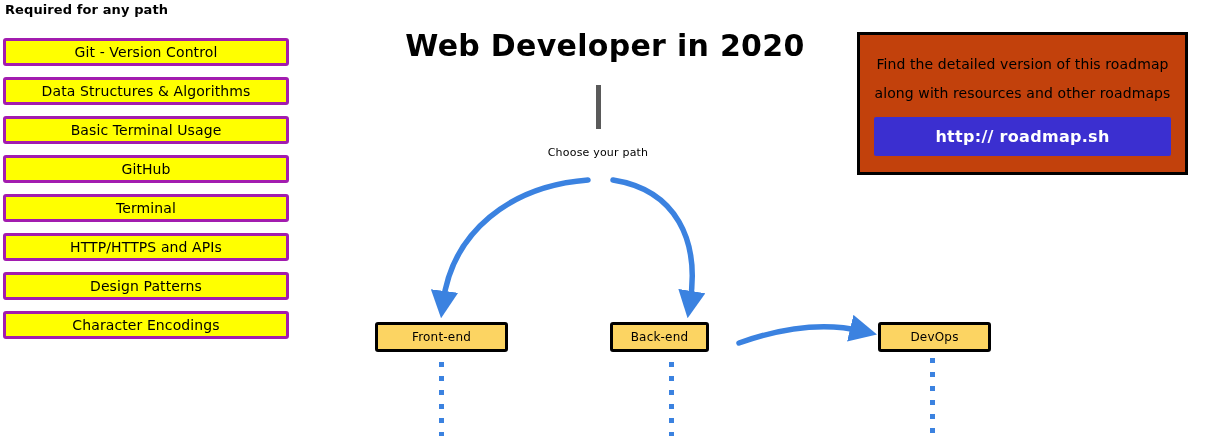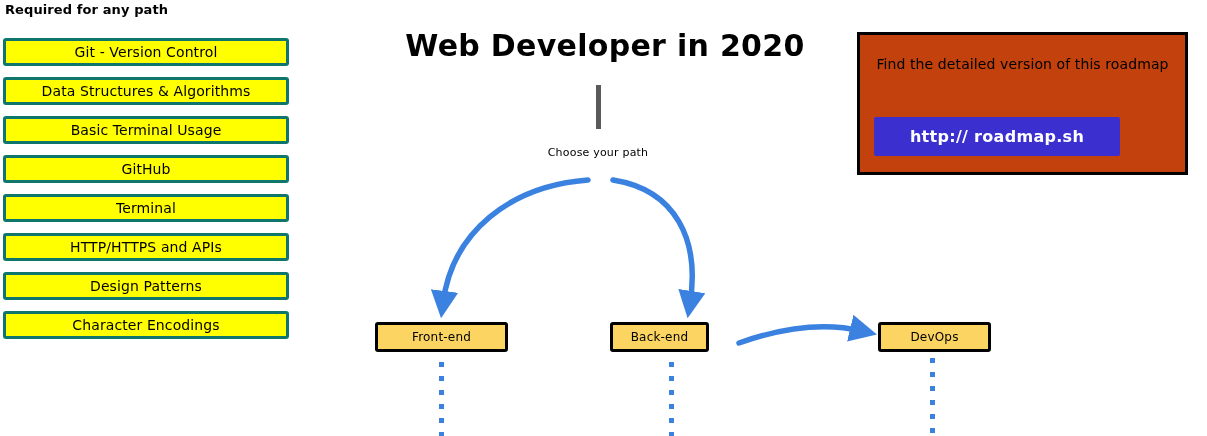--- a/index.html
+++ b/index.html
@@ -38,21 +38,21 @@
     top: 38px;
     width: 288px;
   }
   .req-box {
     position: relative;
     box-sizing: border-box;
     width: 286px;
     height: 28px;
     margin-bottom: 11px;
     background: #ffff00;
-    border: 3px solid #0f766e;
+    border: 3px solid #a21caf;
     border-radius: 3px;
     display: flex;
     align-items: center;
     justify-content: center;
     font-size: 14px;
     line-height: 14px;
     letter-spacing: 0.1px;
     white-space: nowrap;
     color: #000000;
   }
@@ -156,21 +156,21 @@
     line-height: 16px;
     letter-spacing: 0.1px;
     white-space: nowrap;
   }
   #info-line-1 { top: 21px; }
   #info-line-2 { top: 50px; }
   #roadmap-link-button {
     position: absolute;
     left: 14px;
     top: 82px;
-    width: 246px;
+    width: 297px;
     height: 39px;
     background: #3b2fd0;
     border-radius: 2px;
     display: flex;
     align-items: center;
     justify-content: center;
     color: #ffffff;
     font-size: 16px;
     font-weight: bold;
     letter-spacing: 0.3px;
@@ -239,14 +239,15 @@
     <span></span>
     <span></span>
     <span></span>
     <span></span>
     <span></span>
     <span></span>
   </div>
 
 <div id="info-box">
   <div class="info-line" id="info-line-1">Find the detailed version of this roadmap</div>
+  <div class="info-line" id="info-line-2">along with resources and other roadmaps</div>
   <div id="roadmap-link-button">http:// roadmap.sh</div>
 </div>
 
 </body></html>

